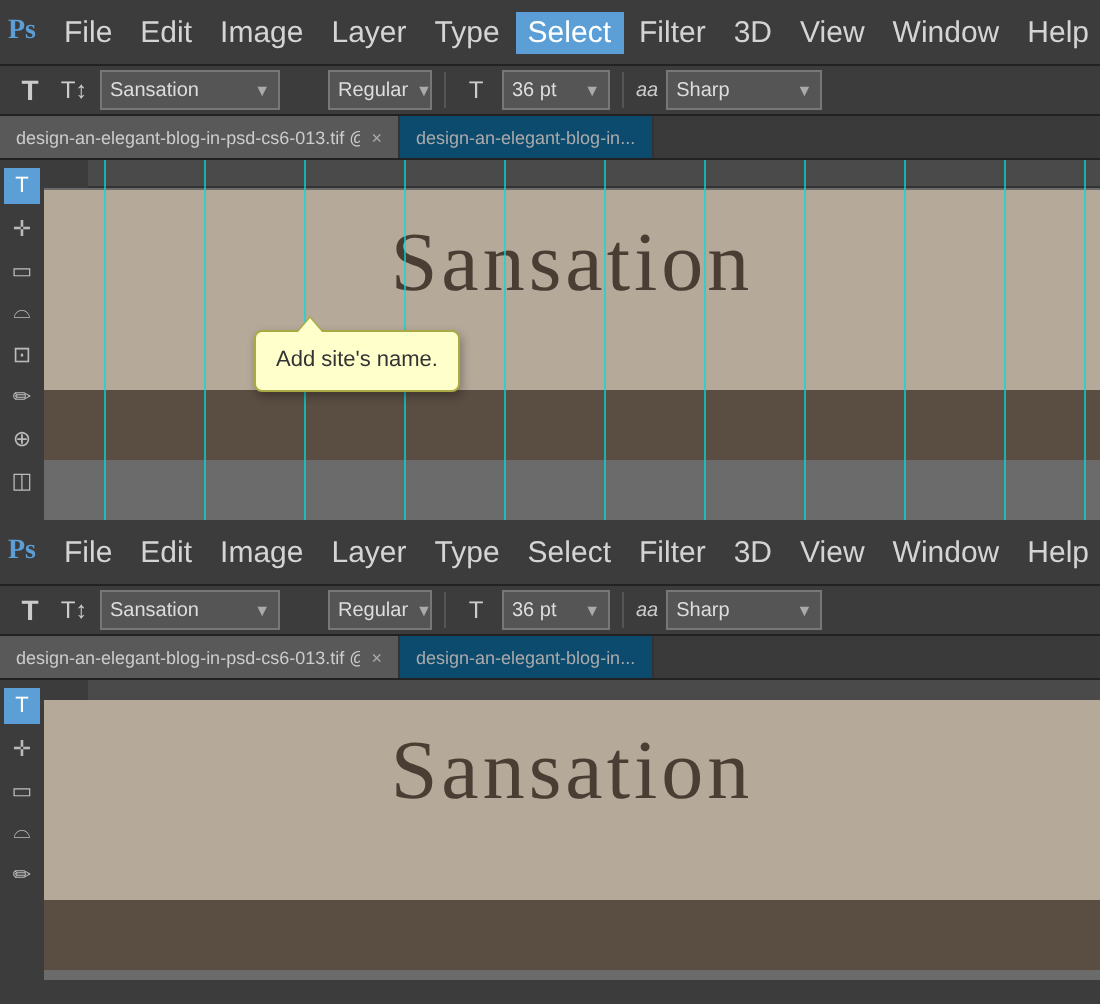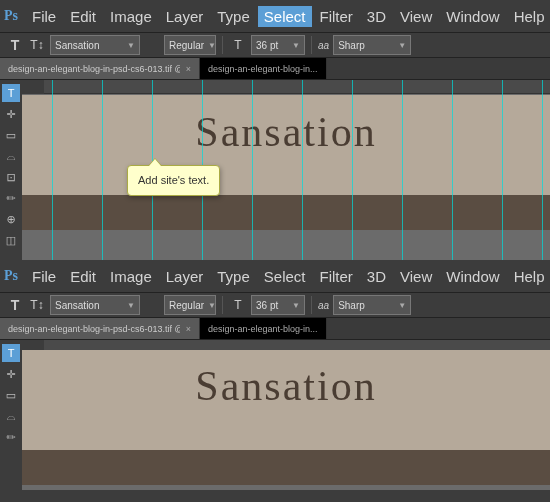--- a/index.html
+++ b/index.html
@@ -108,21 +108,21 @@
       padding: 0 8px;
       display: flex;
       align-items: center;
       gap: 4px;
       border-right: 1px solid #333;
       white-space: nowrap;
       overflow: hidden;
       max-width: 200px;
     }
     .tab.inactive {
-      background: #000000;
+      background: #0c4a6e;
       color: #aaa;
     }
     .tab-close {
       color: #aaa;
       font-size: 9px;
       margin-left: 2px;
       cursor: pointer;
     }
 
     
@@ -392,21 +392,21 @@
         <div class="grid-line-v" style="left: 230px"></div>
         <div class="grid-line-v" style="left: 280px"></div>
         <div class="grid-line-v" style="left: 330px"></div>
         <div class="grid-line-v" style="left: 380px"></div>
         <div class="grid-line-v" style="left: 430px"></div>
         <div class="grid-line-v" style="left: 480px"></div>
         <div class="grid-line-v" style="left: 520px"></div>
       </div>
 
       <div class="tooltip-box">
-        <div>Add site's text.</div>
+        <div>Add site's name.</div>
       </div>
     </div>
   </div>
 </div>
 
 <div class="ps-instance">
 
   <div class="menu-bar">
     <span class="ps-logo">Ps</span>
     <span class="menu-item">File</span>

